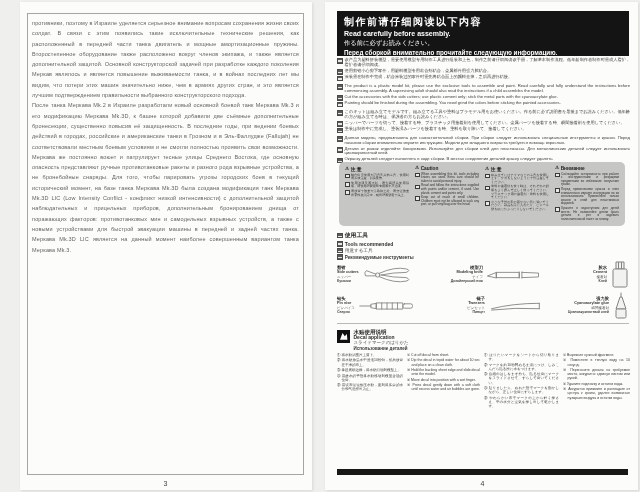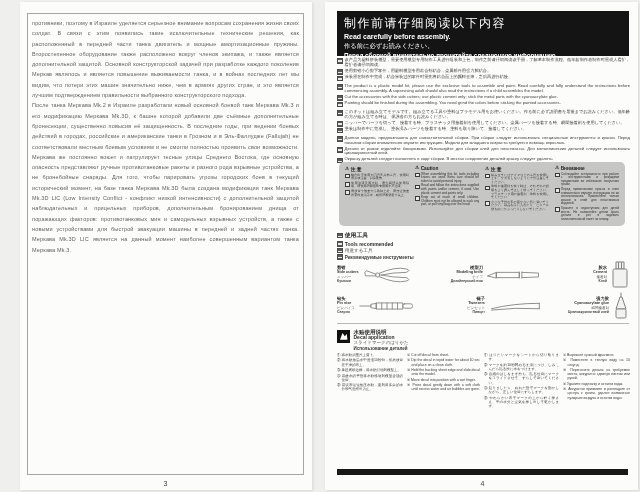--- a/index.html
+++ b/index.html
@@ -17,21 +17,21 @@
     border:1px solid #a5a5a3;box-sizing:border-box;padding:4px 4px;}
   .ru-body p{margin:0;font-size:5.5px;line-height:10.3px;text-align:justify;
     color:#636361;letter-spacing:0.15px;}
   .pnum{position:absolute;top:478px;text-align:center;font-size:7px;color:#3c3c3a;}
   .pnum-left{left:7px;width:277px;}
   .pnum-right{left:12px;width:291px;}
 
   
   .hdr{position:absolute;left:12px;top:9px;width:292px;height:45px;background:#141414;
     color:#fff;box-sizing:border-box;padding:3.5px 7px;}
-  .hdr-zh{font-size:12px;font-weight:normal;letter-spacing:1.5px;margin-bottom:1.5px;}
+  .hdr-zh{font-size:10px;font-weight:bold;letter-spacing:1.5px;margin-bottom:1.5px;}
   .hdr-en{font-size:7px;font-weight:bold;margin-bottom:1.5px;}
   .hdr-ja{font-size:6.3px;margin-bottom:1.5px;}
   .hdr-ru{font-size:6.3px;font-weight:bold;}
 
   
   .intro{position:absolute;left:12px;top:56px;width:293px;}
   .intro-group{margin-bottom:2.6px;}
   .intro-item{display:flex;gap:2px;margin-bottom:0.8px;}
   .nbox{flex:0 0 auto;width:3.6px;height:3.6px;margin-top:0.4px;border:0.5px solid #4a4a48;
     background:repeating-linear-gradient(180deg,#5a5a58 0,#5a5a58 0.6px,#e8e8e6 0.6px,#e8e8e6 1.5px);}

